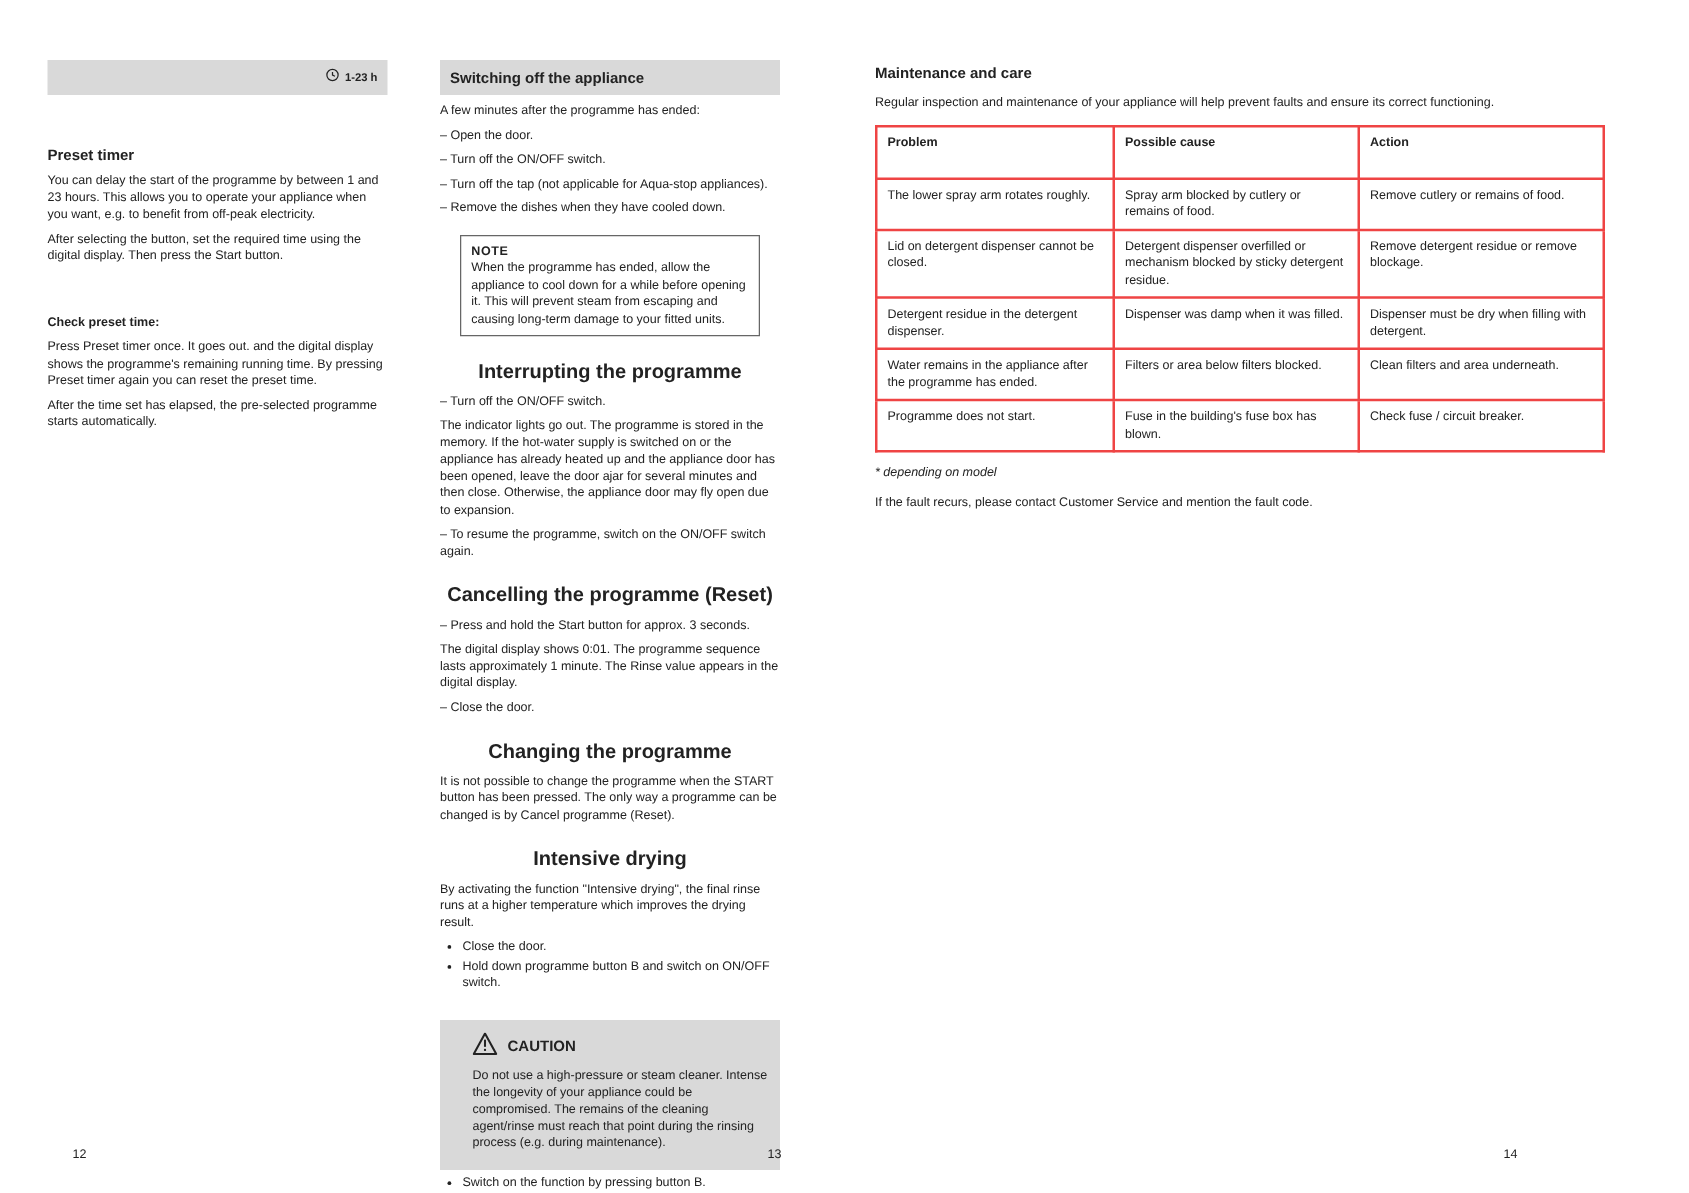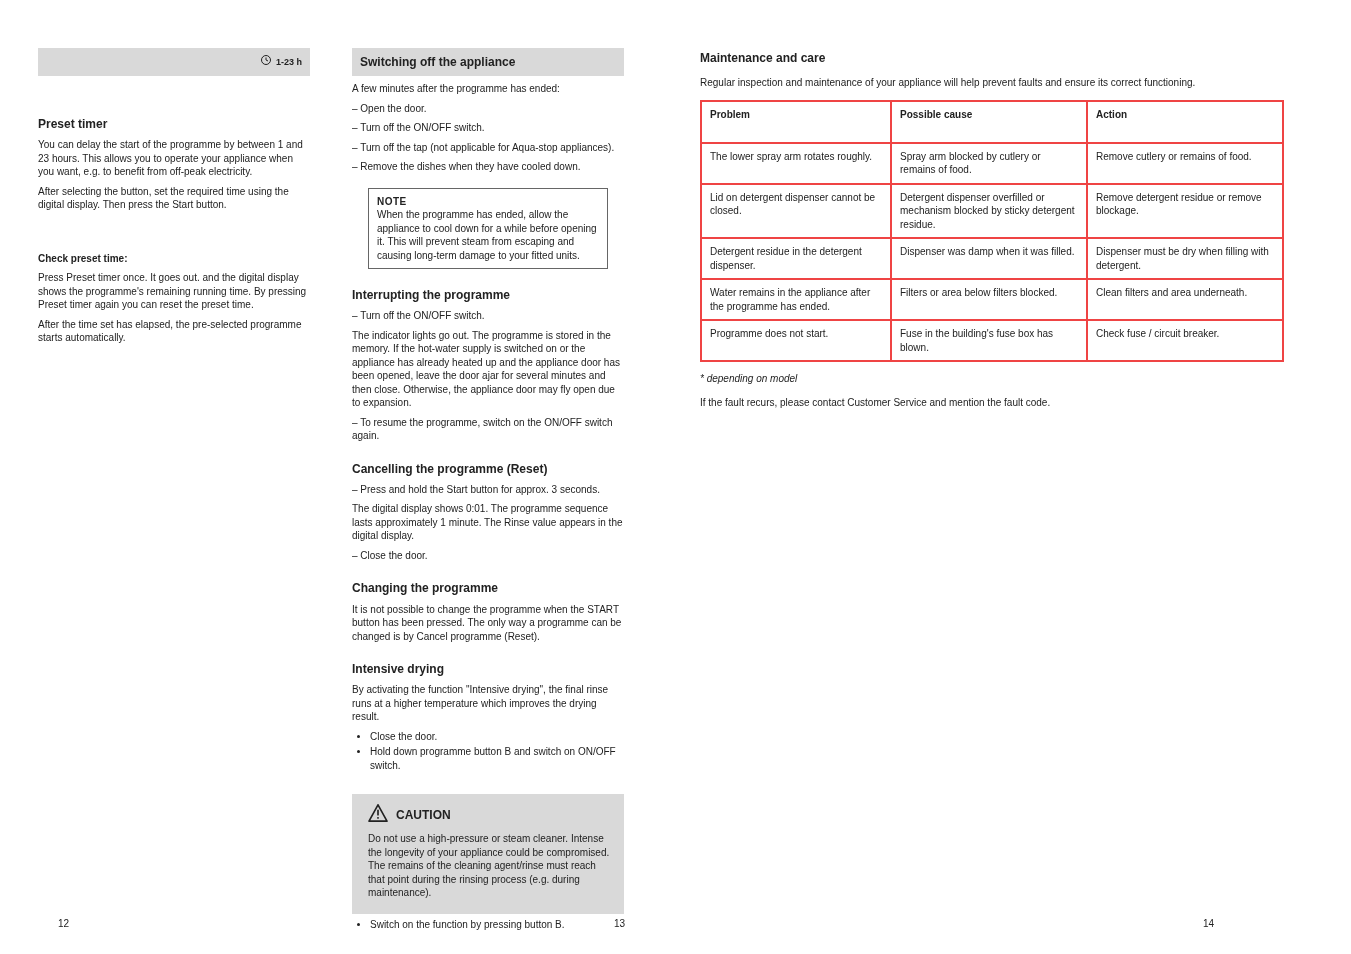--- a/index.html
+++ b/index.html
@@ -72,27 +72,28 @@
 
   .p2-notebox {
     border: 1px solid #666;
     padding: 6px 8px;
     margin: 14px 16px;
   }
   .p2-notebox .nb-title { font-weight:bold; letter-spacing:0.5px; }
 
   .p2 .sec-title {
     font-weight:bold;
-    font-size:12px;
+    font-size:16px;
     margin-top: 18px;
+    text-align: center;
   }
 
   .p2-cautionbox {
     background:#d9d9d9;
-    padding: 10px 10px 14px 16px;
+    padding: 10px 10px 14px 26px;
     margin-top: 22px;
   }
   .p2-cautionbox .cb-head {
     display:flex; align-items:center; gap:8px;
     font-weight:bold; font-size:12px;
     margin-bottom:6px;
   }
   .p2-cautionbox svg { width:20px; height:18px; }
 
   .p2 ul { margin:4px 0 6px 0; padding-left: 18px; }

